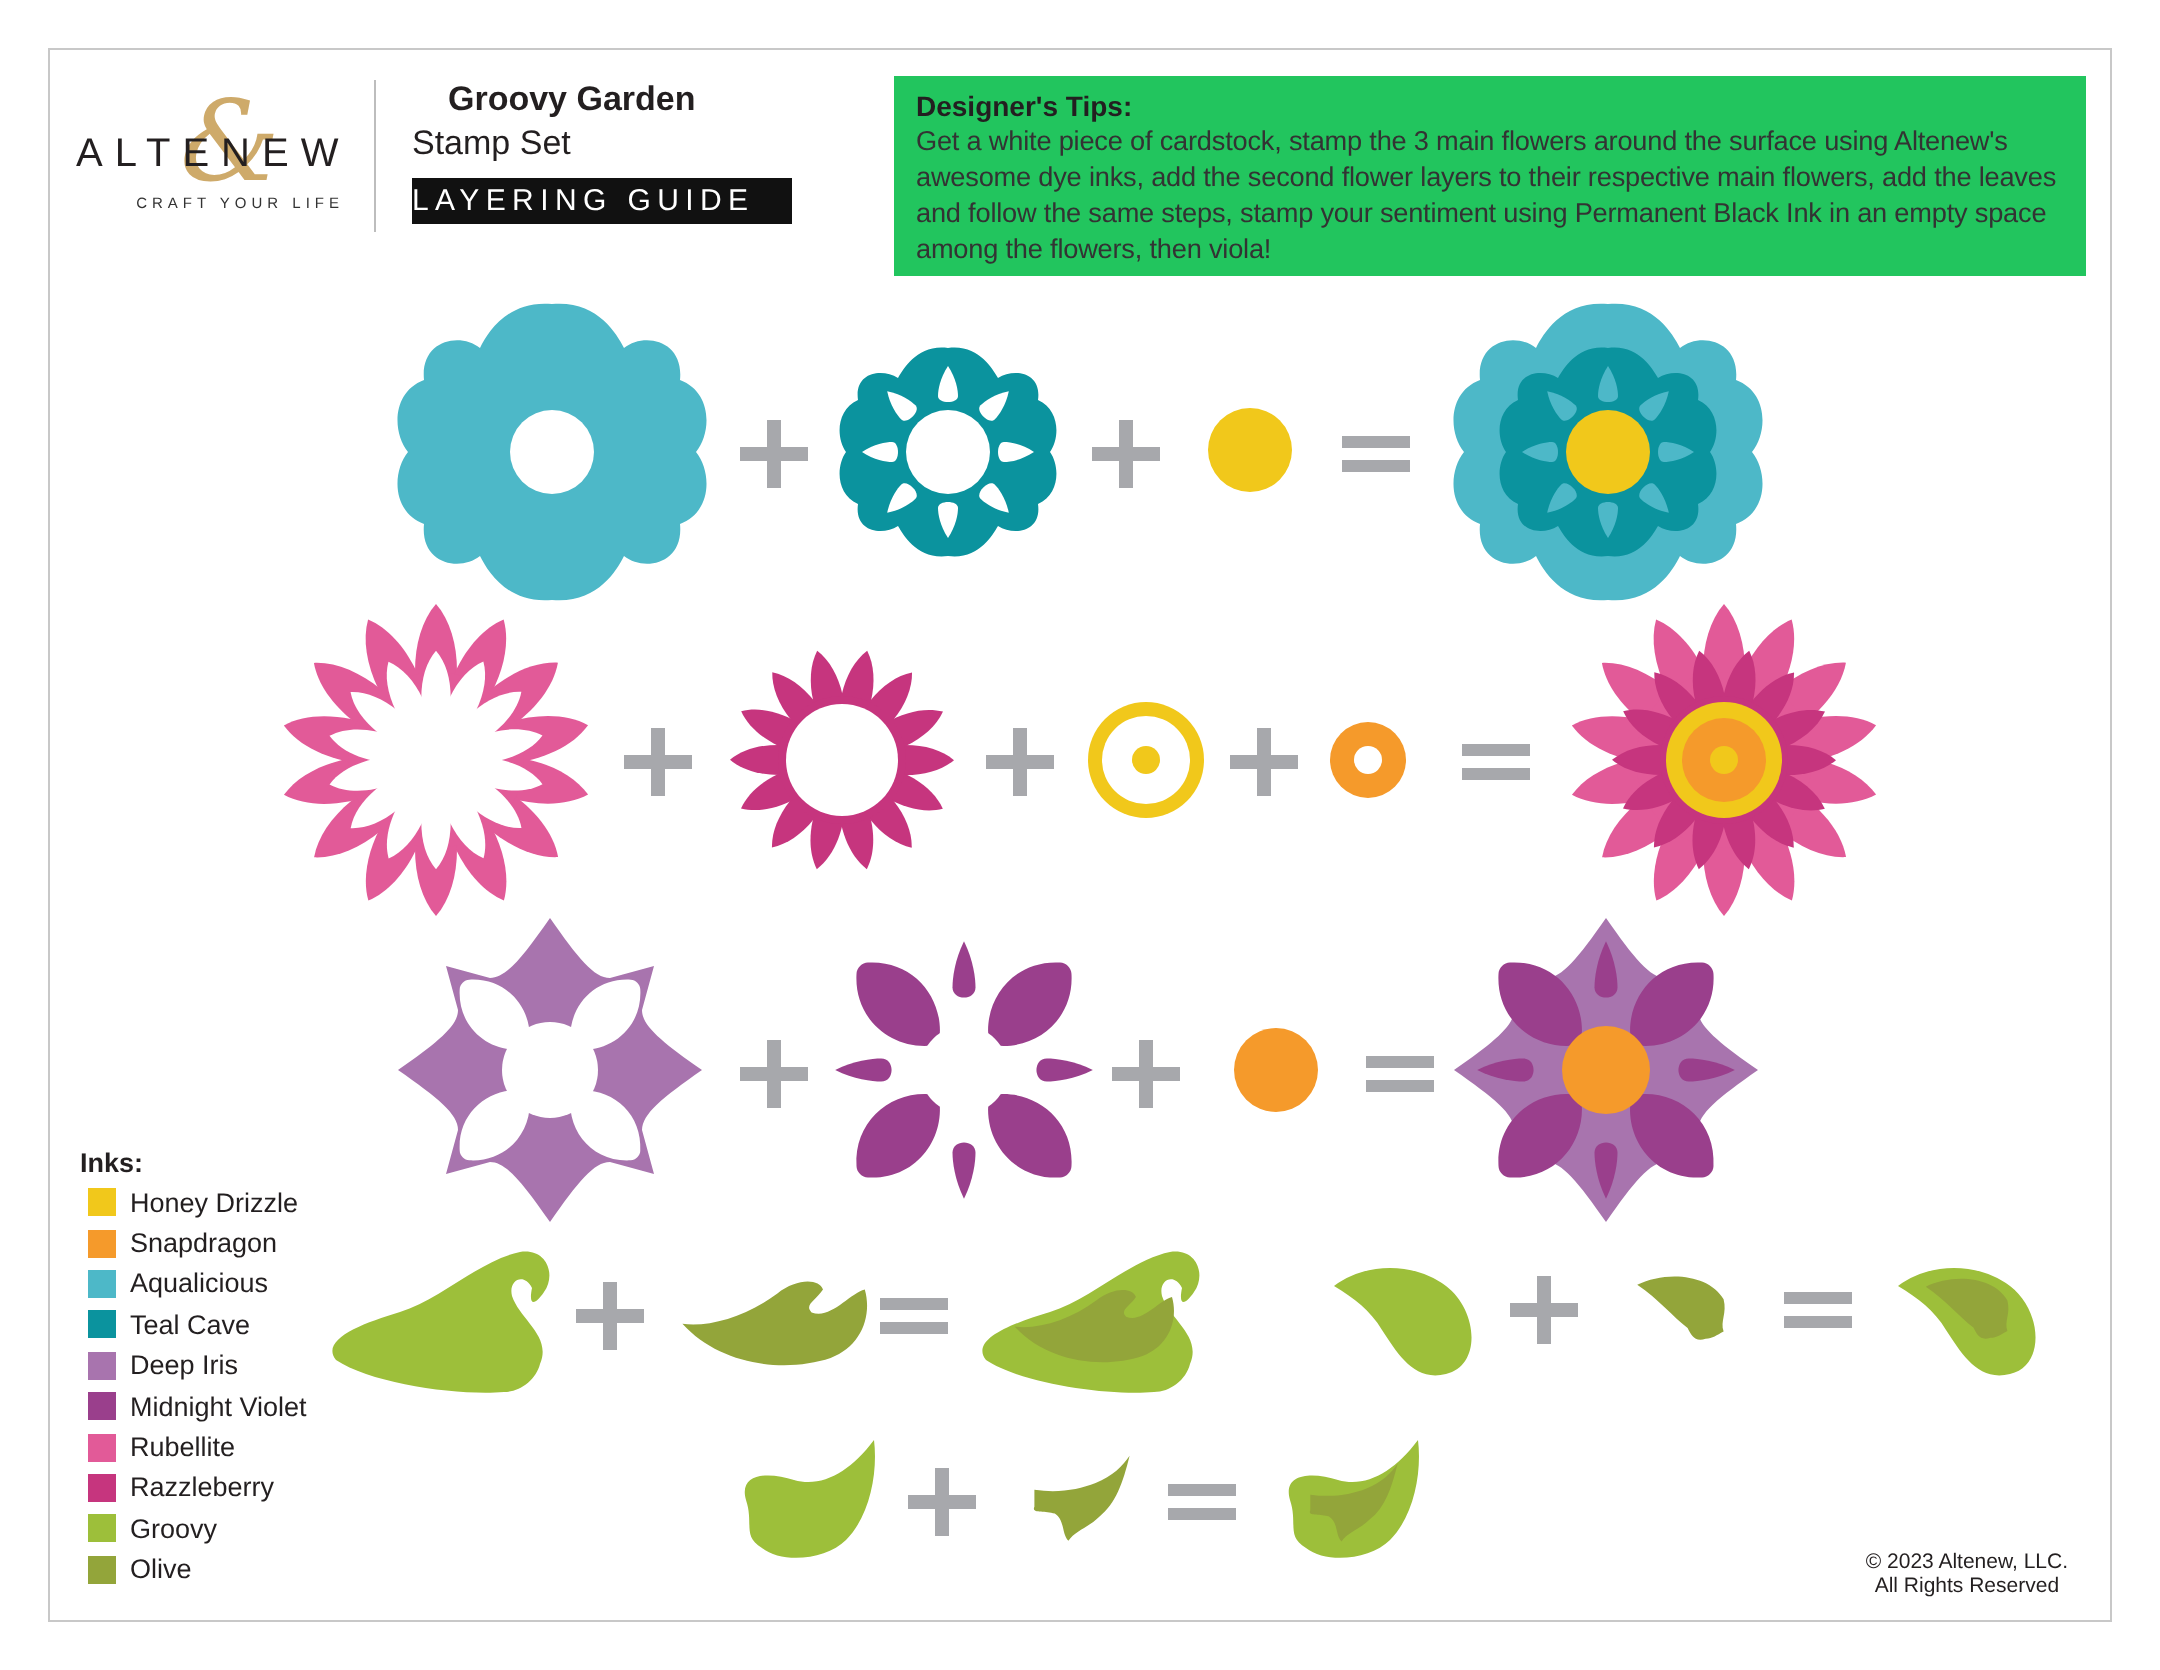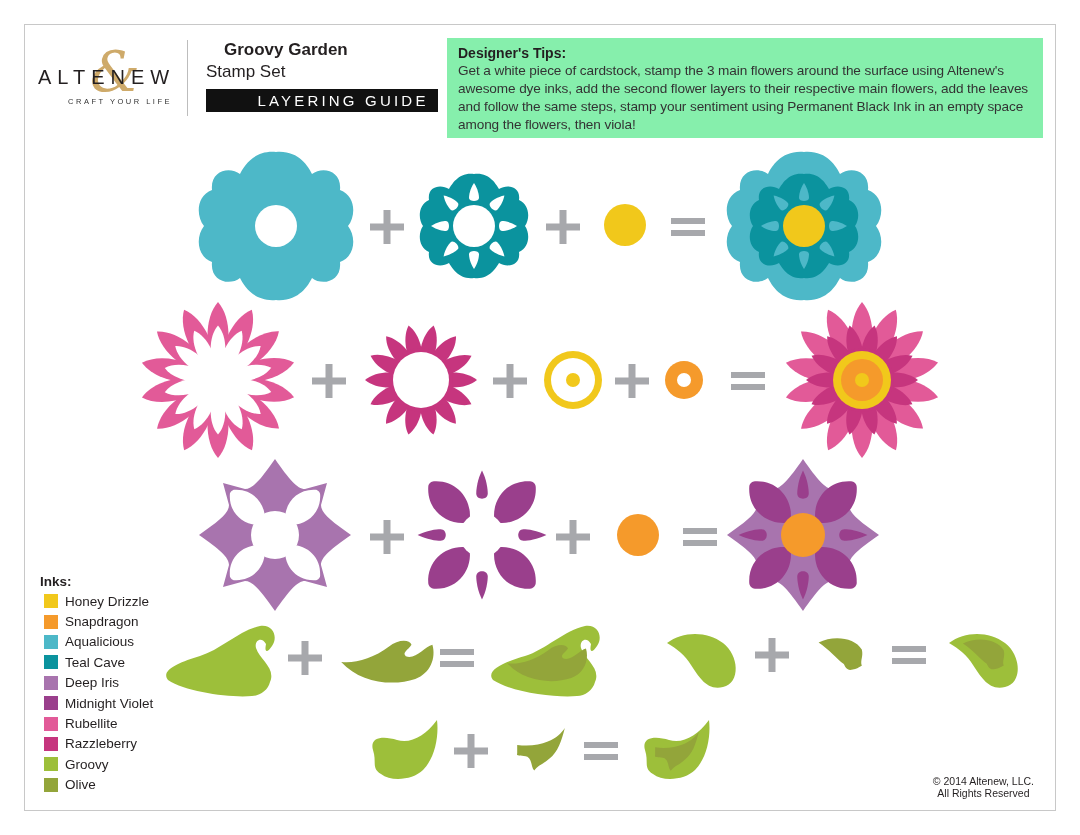--- a/index.html
+++ b/index.html
@@ -13,23 +13,23 @@
               font-size:56px; color:#c9a15a; line-height:56px; font-style:italic; opacity:.9; }
   .logo-word { position:absolute; left:0; top:18px; width:134px; text-align:center;
                font-family:"Liberation Sans", sans-serif; font-size:20px; letter-spacing:6px;
                color:#231f20; font-weight:normal; }
   .logo-tag { position:absolute; left:0; top:49px; width:134px; text-align:right;
               font-size:7.5px; letter-spacing:2.5px; color:#333; }
   .vdiv { position:absolute; left:187px; top:40px; width:1px; height:76px; background:#bdbdbd; }
   .title { position:absolute; left:206px; top:40px; font-size:17px; font-weight:bold; color:#231f20;margin-left:18px; }
   .subtitle { position:absolute; left:206px; top:62px; font-size:17px; color:#231f20; }
   .guide-badge { position:absolute; left:206px; top:89px; width:190px; height:23px; background:#111;
-                 color:#fff; font-size:15px; letter-spacing:3.2px; line-height:23px; text-align:center;padding-left:42px; }
+                 color:#fff; font-size:15px; letter-spacing:3.2px; line-height:23px; text-align:left; }
   
-  .tips { position:absolute; left:447px; top:38px; width:596px; height:100px; background:#86efac; box-sizing:border-box;
+  .tips { position:absolute; left:447px; top:38px; width:596px; height:100px; background:#22c55e; box-sizing:border-box;
           padding:6px 10px 0 11px; }
   .tips-head { font-size:14px; font-weight:bold; color:#231f20; line-height:18px; }
   .tips-body { font-size:13.6px; color:#333; line-height:18px; letter-spacing:-0.1px; }
   
   .art { position:absolute; left:0; top:0; width:1080px; height:835px; }
   
   .inks { position:absolute; left:40px; top:574px; }
   .inks-head { font-size:13.5px; font-weight:bold; color:#231f20; margin-bottom:2px; }
   .ink { display:flex; align-items:center; height:20.4px; }
   .swatch { width:14px; height:14px; margin-left:4px; margin-right:7px; }
@@ -312,15 +312,15 @@
       <span class="swatch" style="background:#9dbf3a"></span>
       <span class="ink-name">Groovy</span>
     </div>
   <div class="ink">
       <span class="swatch" style="background:#93a53a"></span>
       <span class="ink-name">Olive</span>
     </div>
 </div>
 
 <div class="copy">
-  <div>© 2014 Altenew, LLC.</div>
+  <div>© 2023 Altenew, LLC.</div>
   <div>All Rights Reserved</div>
 </div>
 
 </body></html>

